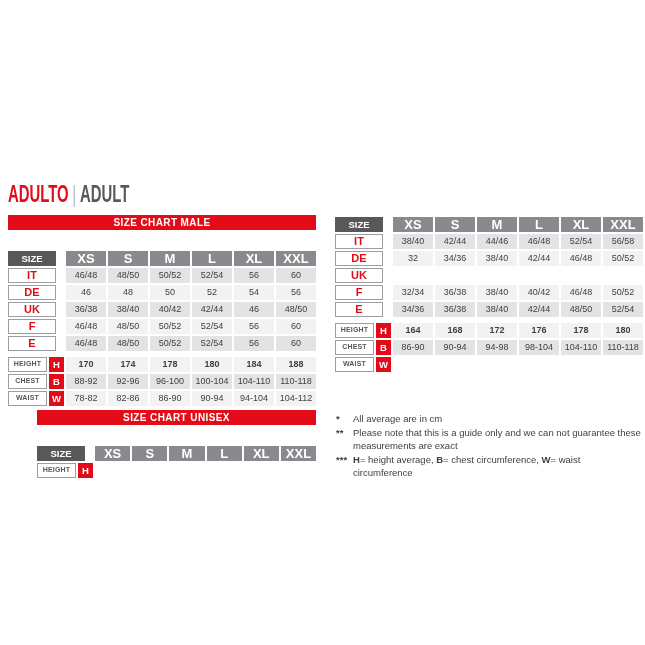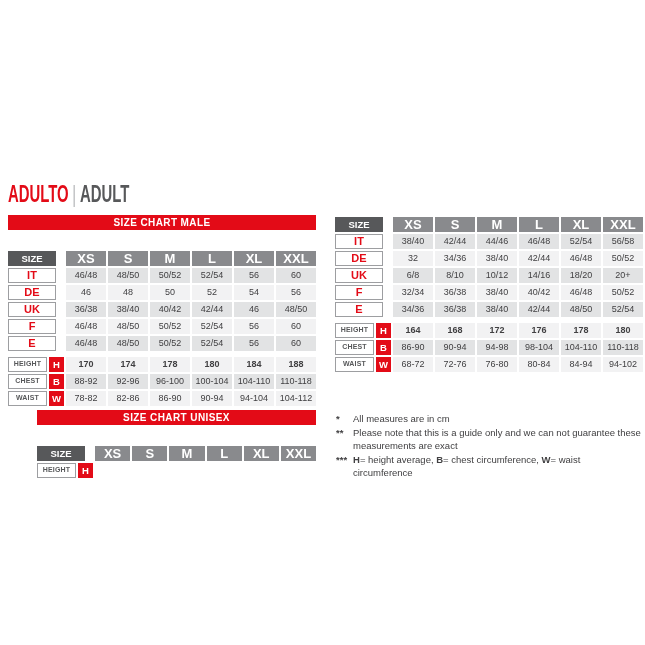--- a/index.html
+++ b/index.html
@@ -227,28 +227,20 @@
           <div class="cell bgB">38/40</div>
           <div class="cell bgB">42/44</div>
           <div class="cell bgB">46/48</div>
           <div class="cell bgB">50/52</div>
         </div>
       </div>
       <div class="row">
         <div class="labwrap">
           <div class="labelbox country">UK</div>
         </div>
-        <div class="data">
-          <div class="cell bgA">6/8</div>
-          <div class="cell bgA">8/10</div>
-          <div class="cell bgA">10/12</div>
-          <div class="cell bgA">14/16</div>
-          <div class="cell bgA">18/20</div>
-          <div class="cell bgA">20+</div>
-        </div>
       </div>
       <div class="row">
         <div class="labwrap">
           <div class="labelbox country">F</div>
         </div>
         <div class="data">
           <div class="cell bgB">32/34</div>
           <div class="cell bgB">36/38</div>
           <div class="cell bgB">38/40</div>
           <div class="cell bgB">40/42</div>
@@ -295,28 +287,20 @@
           <div class="cell bgA">98-104</div>
           <div class="cell bgA">104-110</div>
           <div class="cell bgA">110-118</div>
         </div>
       </div>
       <div class="row">
         <div class="labwrap">
           <div class="labelbox mlabel">WAIST</div>
           <div class="badge">W</div>
         </div>
-        <div class="data">
-          <div class="cell bgB">68-72</div>
-          <div class="cell bgB">72-76</div>
-          <div class="cell bgB">76-80</div>
-          <div class="cell bgB">80-84</div>
-          <div class="cell bgB">84-94</div>
-          <div class="cell bgB">94-102</div>
-        </div>
       </div>
     </div>
   <div id="table-unisex" class="size-table">
       <div class="bar">SIZE CHART UNISEX</div>
       <div class="row">
         <div class="labwrap">
           <div class="labelbox size-head">SIZE</div>
         </div>
         <div class="data">
           <div class="cell head-cell">XS</div>
@@ -331,21 +315,21 @@
         <div class="labwrap">
           <div class="labelbox mlabel">HEIGHT</div>
           <div class="badge">H</div>
         </div>
       </div>
     </div>
 
   <div id="notes" class="notes">
       <div class="note">
         <span class="mark">*</span>
-        <span class="txt"><span>All measures are in cm</span></span>
+        <span class="txt"><span>All average are in cm</span></span>
       </div>
       <div class="note">
         <span class="mark">**</span>
         <span class="txt"><span>Please note that this is a guide only and we can not guarantee these measurements are exact</span></span>
       </div>
       <div class="note">
         <span class="mark">***</span>
         <span class="txt"><b>H</b><span>= height average, </span><b>B</b><span>= chest circumference, </span><b>W</b><span>= waist circumference</span></span>
       </div>
     </div>

